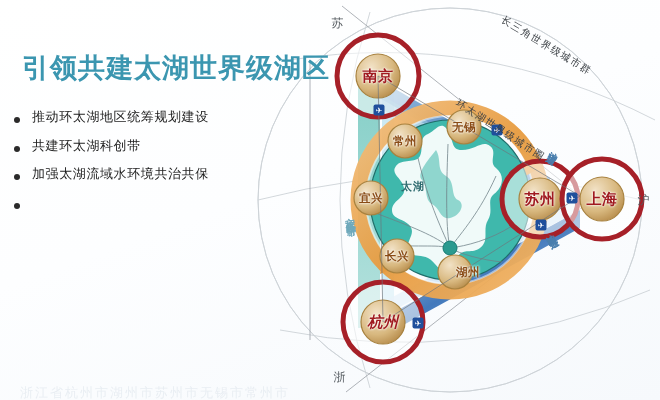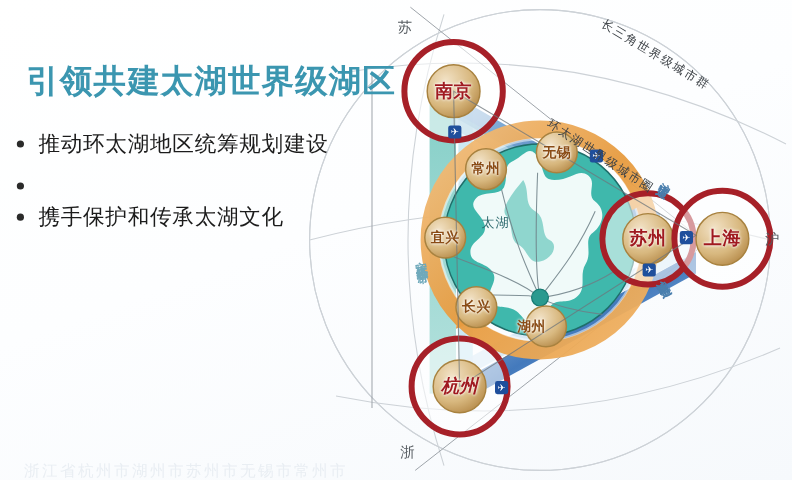--- a/index.html
+++ b/index.html
@@ -45,21 +45,21 @@
   }
   .bullet-dot {
     width: 6px; height: 6px;
     border-radius: 50%;
     background: #2a2a2a;
     margin-top: 9px;
     margin-right: 12px;
     flex: 0 0 auto;
   }
   .bullet-text {
-    font-size: 18px;
+    font-size: 13px;
     color: #1c1c1c;
     line-height: 1.35;
     letter-spacing: 0.6px;
   }
 
   
   .map-area {
     position: absolute;
     left: 250px; top: 0;
     width: 410px; height: 400px;
@@ -85,21 +85,21 @@
     font-size: 11.5px;
     color: #8a4c16;
     text-shadow: 0 0 2px #fff, 0 0 3px #fff;
   }
   .lake-label {
     position: absolute;
     transform: translate(-50%, -50%);
     font-size: 11px;
     color: #2d6a6e;
     letter-spacing: 1px;
-    font-weight: 400;
+    font-weight: 700;
   }
   .edge-label {
     position: absolute;
     transform: translate(-50%, -50%);
     font-size: 12px;
     color: #555b60;
     letter-spacing: 1px;
   }
   .arc-label {
     position: absolute;
@@ -149,24 +149,28 @@
   <div class="left-panel">
     <div class="slide-title">引领共建太湖世界级湖区</div>
 
     <div class="bullet-list">
       <div class="bullet-item">
         <span class="bullet-dot"></span>
         <span class="bullet-text">推动环太湖地区统筹规划建设</span>
       </div>
       <div class="bullet-item">
         <span class="bullet-dot"></span>
+        <span class="bullet-text">共建环太湖科创带</span>
       </div>
       <div class="bullet-item">
         <span class="bullet-dot"></span>
-        <span class="bullet-text">携手保护和传承太湖文化</span>
+        <span class="bullet-text">加强太湖流域水环境共治共保</span>
+      </div>
+      <div class="bullet-item">
+        <span class="bullet-dot"></span>
       </div>
     </div>
   </div>
 
   <div class="bottom-faint">浙江省杭州市湖州市苏州市无锡市常州市</div>
 
   <div class="map-area">
 
     <svg class="map-svg" width="410" height="400" viewBox="0 0 410 400">
       <defs>
@@ -316,21 +320,21 @@
 
     <div class="city-chip chip-major" style="left:128px; top:76px;">南京</div>
     <div class="city-chip chip-major" style="left:290px; top:199px;">苏州</div>
     <div class="city-chip chip-major" style="left:352px; top:199px;">上海</div>
     <div class="city-chip chip-major" style="left:133px; top:322px;font-style:italic;">杭州</div>
 
     <div class="city-chip chip-minor" style="left:155px; top:141px;">常州</div>
     <div class="city-chip chip-minor" style="left:214px; top:127px;">无锡</div>
     <div class="city-chip chip-minor" style="left:121px; top:198px;">宜兴</div>
     <div class="city-chip chip-minor" style="left:147px; top:256px;">长兴</div>
-    <div class="city-chip chip-minor" style="left:193px; top:272px;">湖州</div>
+    <div class="city-chip chip-minor" style="left:218px; top:272px;">湖州</div>
 
     <div class="plane-badge" style="left:129px; top:110px;">✈</div>
     <div class="plane-badge" style="left:247px; top:130px;">✈</div>
     <div class="plane-badge" style="left:291px; top:225px;">✈</div>
     <div class="plane-badge" style="left:322px; top:198px;">✈</div>
     <div class="plane-badge" style="left:168px; top:323px;">✈</div>
 
     <div class="lake-label" style="left:163px; top:186px;">太湖</div>
 
     <div class="edge-label" style="left:88px; top:23px;">苏</div>

